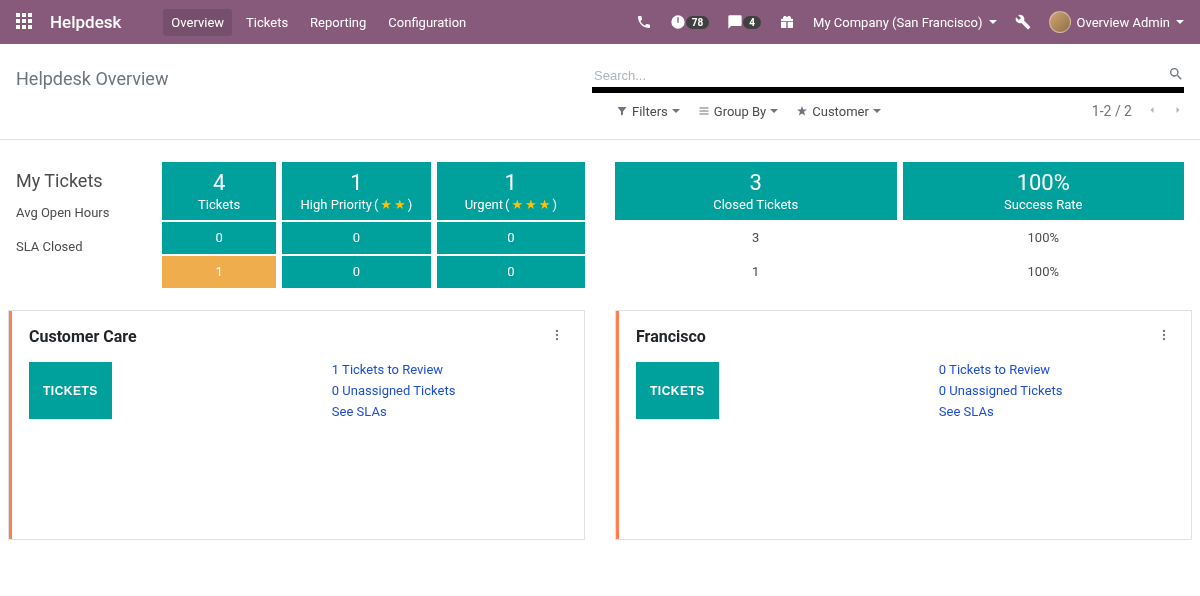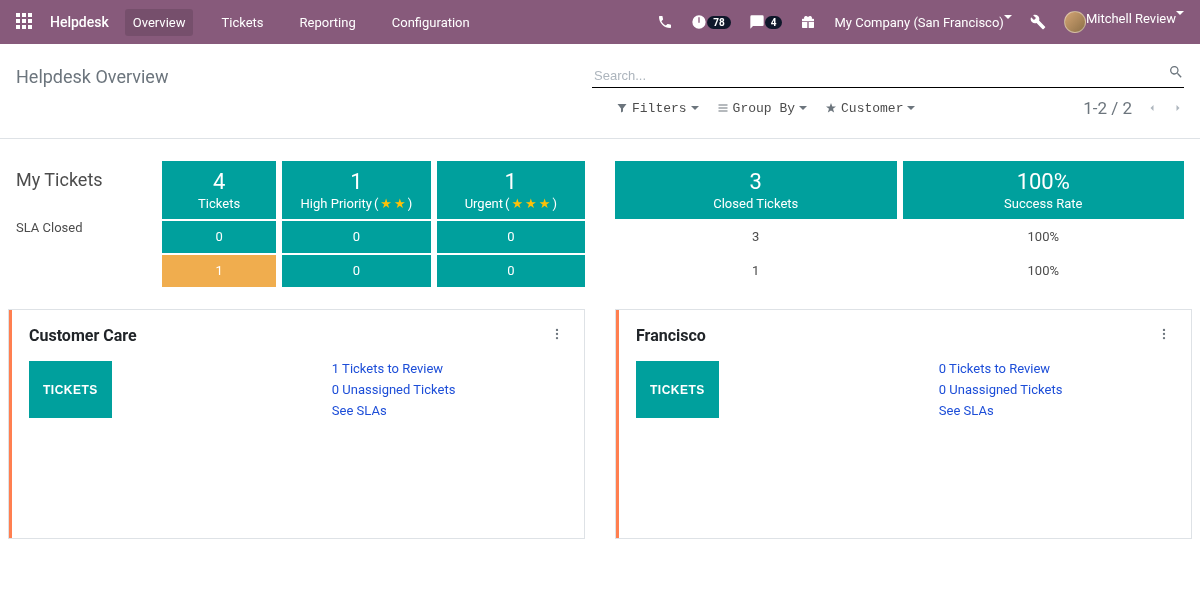--- a/index.html
+++ b/index.html
@@ -3,54 +3,54 @@
 <meta charset="utf-8">
 <style>
   * { box-sizing: border-box; margin: 0; padding: 0; }
   body { font-family: -apple-system, BlinkMacSystemFont, "Segoe UI", Roboto, Arial, sans-serif; background: #fff; color: #4c4c4c; font-size: 13px; }
   
   
   .navbar { background: #875a7b; color: #fff; height: 44px; display: flex; align-items: center; padding: 0 16px; }
   .navbar .left { display: flex; align-items: center; gap: 16px; }
   .apps-icon { width: 18px; height: 18px; display: grid; grid-template-columns: repeat(3, 4px); grid-template-rows: repeat(3, 4px); gap: 2px; }
   .apps-icon span { background: #fff; }
-  .brand { font-size: 14px; font-weight: 500; color: #fff; }
-  .nav-links { display: flex; gap: 20px; }
+  .brand { font-size: 17px; font-weight: 500; color: #fff; }
+  .nav-links { display: flex; gap: 6px; margin-left: 26px; }
   .nav-link { color: #fff; padding: 6px 8px; font-size: 13px; cursor: pointer; border-radius: 3px; }
   .nav-link.active { background: rgba(0,0,0,0.12); }
   .navbar .right { margin-left: auto; display: flex; align-items: center; gap: 18px; }
-  .badge-pill { background: #0f172a; color: #fff; font-size: 10px; padding: 1px 6px; border-radius: 10px; font-weight: 700; }
+  .badge-pill { background: #404040; color: #fff; font-size: 10px; padding: 1px 6px; border-radius: 10px; font-weight: 700; }
   .icon-wrap { position: relative; display: flex; align-items: center; cursor: pointer; }
   .icon-wrap svg { width: 16px; height: 16px; fill: #fff; }
-  .company-sel, .user-sel { display: flex; align-items: flex-start; cursor: pointer; }
+  .company-sel, .user-sel { display: flex; align-items: center; gap: 6px; cursor: pointer; }
   .avatar { width: 22px; height: 22px; border-radius: 50%; background: linear-gradient(135deg,#d4a574,#8b6f47); border: 1px solid rgba(255,255,255,0.4); }
   .caret { width: 0; height: 0; border-left: 4px solid transparent; border-right: 4px solid transparent; border-top: 4px solid #fff; }
   
   
   .control-panel { padding: 20px 16px; border-bottom: 1px solid #dee2e6; }
   .cp-row1 { display: flex; align-items: center; }
   .breadcrumb { font-size: 18px; color: #6c757d; }
-  .search-wrap { margin-left: auto; width: 592px; position: relative; border-bottom: 1px solid #000000; display: flex; }
+  .search-wrap { margin-left: auto; width: 592px; position: relative; border-bottom: 6px solid #000000; display: flex; align-items: center; }
   .search-wrap input { width: 100%; border: none; outline: none; padding: 4px 24px 4px 2px; font-size: 13px; color: #495057; }
   .search-wrap input::placeholder { color: #adb5bd; }
   .search-icon { position: absolute; right: 0; }
   .search-icon svg { width: 16px; height: 16px; fill: #6c757d; }
   .cp-row2 { display: flex; margin-top: 10px; }
   .filter-bar { margin-left: 600px; display: flex; gap: 18px; align-items: center; }
-  .filter-btn { display: flex; align-items: center; gap: 4px; color: #4c4c4c; cursor: pointer; font-size: 13px; font-family: Liberation Mono, monospace; }
+  .filter-btn { display: flex; align-items: center; gap: 4px; color: #4c4c4c; cursor: pointer; font-size: 13px; }
   .filter-btn svg { width: 12px; height: 12px; fill: #6c757d; }
-  .pager { margin-left: auto; display: flex; align-items: center; gap: 14px; color: #6c757d; font-size: 17px; }
+  .pager { margin-left: auto; display: flex; align-items: center; gap: 14px; color: #6c757d; font-size: 14px; }
   .pager svg { width: 12px; height: 12px; fill: #adb5bd; }
   
   
   .dashboard { padding: 22px 16px; display: flex; gap: 30px; }
   .dash-col { flex: 1; }
   .dash-head { display: flex; gap: 6px; align-items: stretch; }
   .dash-label-col { width: 140px; display: flex; flex-direction: column; }
-  .dash-title { font-size: 18px; color: #4c4c4c; margin-bottom: 20px; margin-top: 8px; }
+  .dash-title { font-size: 18px; color: #4c4c4c; margin-bottom: 4px; margin-top: 8px; }
   .dash-label { font-size: 13px; color: #4c4c4c; height: 34px; display: flex; align-items: center; }
   .stat-block { flex: 1; display: flex; flex-direction: column; gap: 2px; }
   .stat-block.wide { flex: 1.3; }
   .stat-top { background: #00a09d; color: #fff; text-align: center; padding: 8px 4px 8px; }
   .stat-top .num { font-size: 22px; font-weight: 400; }
   .stat-top .lbl { font-size: 13px; margin-top: 2px; display: flex; justify-content: center; gap: 2px; align-items: center; }
   .stat-row { background: #00a09d; color: #fff; text-align: center; height: 32px; line-height: 32px; font-size: 13px; }
   .stat-row.orange { background: #f0ad4e; }
   .stat-row.plain { background: transparent; color: #4c4c4c; }
   .star { color: #ffc107; font-size: 13px; }
@@ -119,21 +119,21 @@
       <span>My Company (San Francisco)</span>
       <span class="caret"></span>
     </div>
     <div class="icon-wrap">
       <svg viewBox="0 0 24 24">
           <path d="M22.7 19l-9.1-9.1c.9-2.3.4-5-1.5-6.9-2-2-5-2.4-7.4-1.3L9 6 6 9 1.6 4.7C.4 7.1.9 10.1 2.9 12.1c1.9 1.9 4.6 2.4 6.9 1.5l9.1 9.1c.4.4 1 .4 1.4 0l2.3-2.3c.5-.4.5-1.1.1-1.4z"></path>
         </svg>
     </div>
     <div class="user-sel">
       <div class="avatar"></div>
-      <span>Mitchell Review</span>
+      <span>Overview Admin</span>
       <span class="caret"></span>
     </div>
   </div>
 </div>
 
 <div class="control-panel">
   <div class="cp-row1">
     <div class="breadcrumb">Helpdesk Overview</div>
     <div class="search-wrap">
       <input type="text" placeholder="Search..." style="">
@@ -179,20 +179,21 @@
     </div>
   </div>
 </div>
 
 <div class="dashboard">
 
   <div class="dash-col">
     <div class="dash-head">
       <div class="dash-label-col">
         <div class="dash-title">My Tickets</div>
+        <div class="dash-label">Avg Open Hours</div>
         <div class="dash-label">SLA Closed</div>
       </div>
       <div class="stat-block">
         <div class="stat-top">
           <div class="num">4</div>
           <div class="lbl">
               <span>Tickets</span>
             </div>
         </div>
         <div class="stat-row">0</div>

